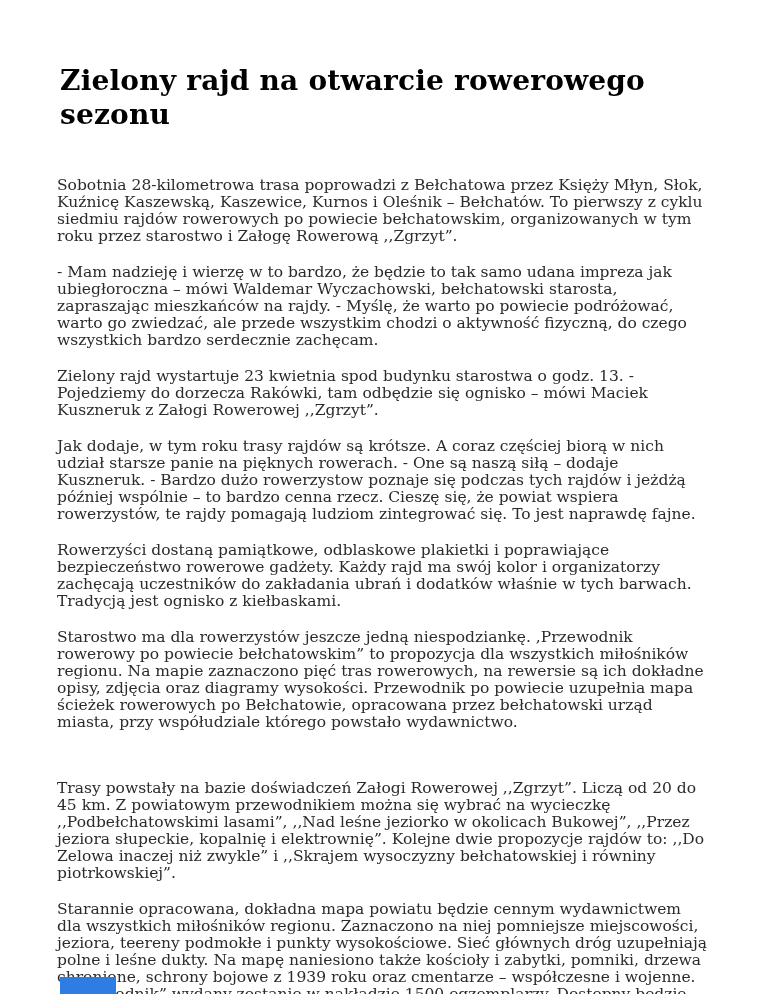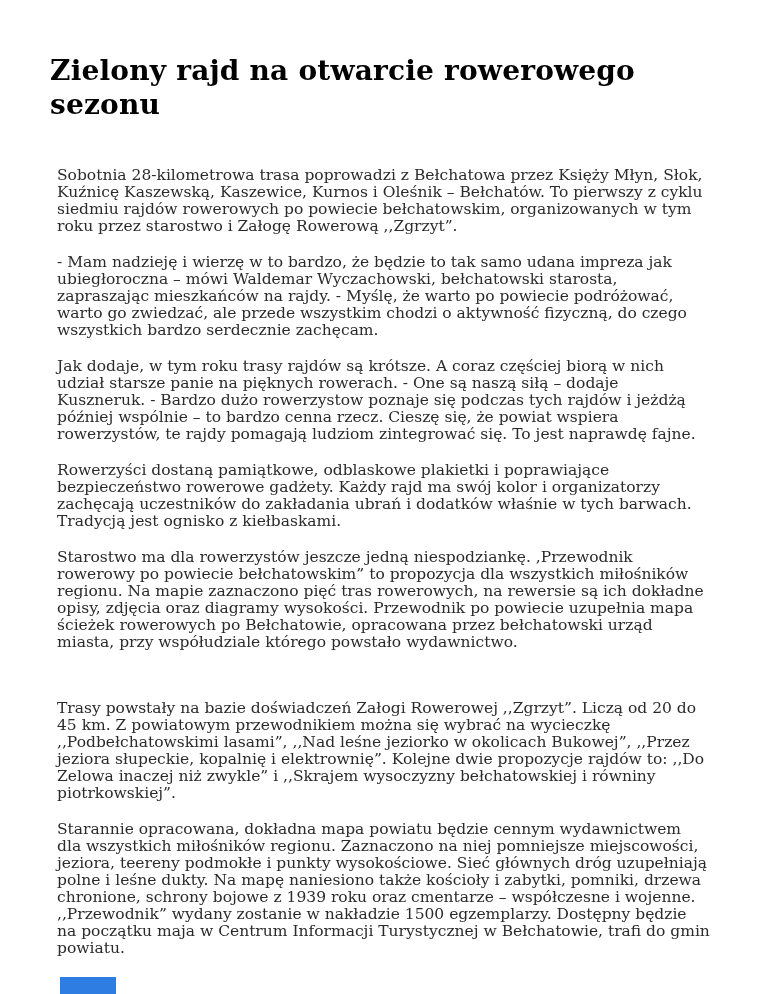--- a/index.html
+++ b/index.html
@@ -13,21 +13,21 @@
     font-family: "DejaVu Serif", "Liberation Serif", serif;
   }
   .page {
     position: relative;
     width: 768px;
     height: 994px;
     background: #ffffff;
     overflow: hidden;
   }
   .page-title {
-    margin: 2px;
+    margin: 12px;
     padding: 52px 40px 0 48px;
     font-size: 28px;
     font-weight: bold;
     color: #000000;
     letter-spacing: 0.2px;
     line-height: 1.2;
   }
   .article-body {
     padding: 0 58px 0 57px;
   }
@@ -61,20 +61,21 @@
 
 <div class="page">
 
   <h1 class="page-title">Zielony rajd na otwarcie rowerowego sezonu</h1>
 
   <div class="article-body">
     <p class="para first">Sobotnia 28-kilometrowa trasa poprowadzi z Bełchatowa przez Księży Młyn, Słok, Kuźnicę Kaszewską, Kaszewice, Kurnos i Oleśnik – Bełchatów. To pierwszy z cyklu siedmiu rajdów rowerowych po powiecie bełchatowskim, organizowanych w tym roku przez starostwo i Załogę Rowerową ,,Zgrzyt”.</p>
 
     <p class="para">- Mam nadzieję i wierzę w to bardzo, że będzie to tak samo udana impreza jak ubiegłoroczna – mówi Waldemar Wyczachowski, bełchatowski starosta, zapraszając mieszkańców na rajdy. - Myślę, że warto po powiecie podróżować, warto go zwiedzać, ale przede wszystkim chodzi o aktywność fizyczną, do czego wszystkich bardzo serdecznie zachęcam.</p>
 
+    <p class="para gap-md">Zielony rajd wystartuje 23 kwietnia spod budynku starostwa o godz. 13. - Pojedziemy do dorzecza Rakówki, tam odbędzie się ognisko – mówi Maciek Kuszneruk z Załogi Rowerowej ,,Zgrzyt”.</p>
 
     <p class="para">Jak dodaje, w tym roku trasy rajdów są krótsze. A coraz częściej biorą w nich udział starsze panie na pięknych rowerach. - One są naszą siłą – dodaje Kuszneruk. - Bardzo dużo rowerzystow poznaje się podczas tych rajdów i jeżdżą później wspólnie – to bardzo cenna rzecz. Cieszę się, że powiat wspiera rowerzystów, te rajdy pomagają ludziom zintegrować się. To jest naprawdę fajne.</p>
 
     <p class="para gap-md">Rowerzyści dostaną pamiątkowe, odblaskowe plakietki i poprawiające bezpieczeństwo rowerowe gadżety. Każdy rajd ma swój kolor i organizatorzy zachęcają uczestników do zakładania ubrań i dodatków właśnie w tych barwach. Tradycją jest ognisko z kiełbaskami.</p>
 
     <p class="para">Starostwo ma dla rowerzystów jeszcze jedną niespodziankę. ,Przewodnik rowerowy po powiecie bełchatowskim” to propozycja dla wszystkich miłośników regionu. Na mapie zaznaczono pięć tras rowerowych, na rewersie są ich dokładne opisy, zdjęcia oraz diagramy wysokości. Przewodnik po powiecie uzupełnia mapa ścieżek rowerowych po Bełchatowie, opracowana przez bełchatowski urząd miasta, przy współudziale którego powstało wydawnictwo.</p>
 
     <p class="para gap-lg">Trasy powstały na bazie doświadczeń Załogi Rowerowej ,,Zgrzyt”. Liczą od 20 do 45 km. Z powiatowym przewodnikiem można się wybrać na wycieczkę ,,Podbełchatowskimi lasami”, ,,Nad leśne jeziorko w okolicach Bukowej”, ,,Przez jeziora słupeckie, kopalnię i elektrownię”. Kolejne dwie propozycje rajdów to: ,,Do Zelowa inaczej niż zwykle” i ,,Skrajem wysoczyzny bełchatowskiej i równiny piotrkowskiej”.</p>
 
     <p class="para">Starannie opracowana, dokładna mapa powiatu będzie cennym wydawnictwem dla wszystkich miłośników regionu. Zaznaczono na niej pomniejsze miejscowości, jeziora, teereny podmokłe i punkty wysokościowe. Sieć głównych dróg uzupełniają polne i leśne dukty. Na mapę naniesiono także kościoły i zabytki, pomniki, drzewa chronione, schrony bojowe z 1939 roku oraz cmentarze – współczesne i wojenne. ,,Przewodnik” wydany zostanie w nakładzie 1500 egzemplarzy. Dostępny będzie na początku maja w Centrum Informacji Turystycznej w Bełchatowie, trafi do gmin powiatu.</p>

